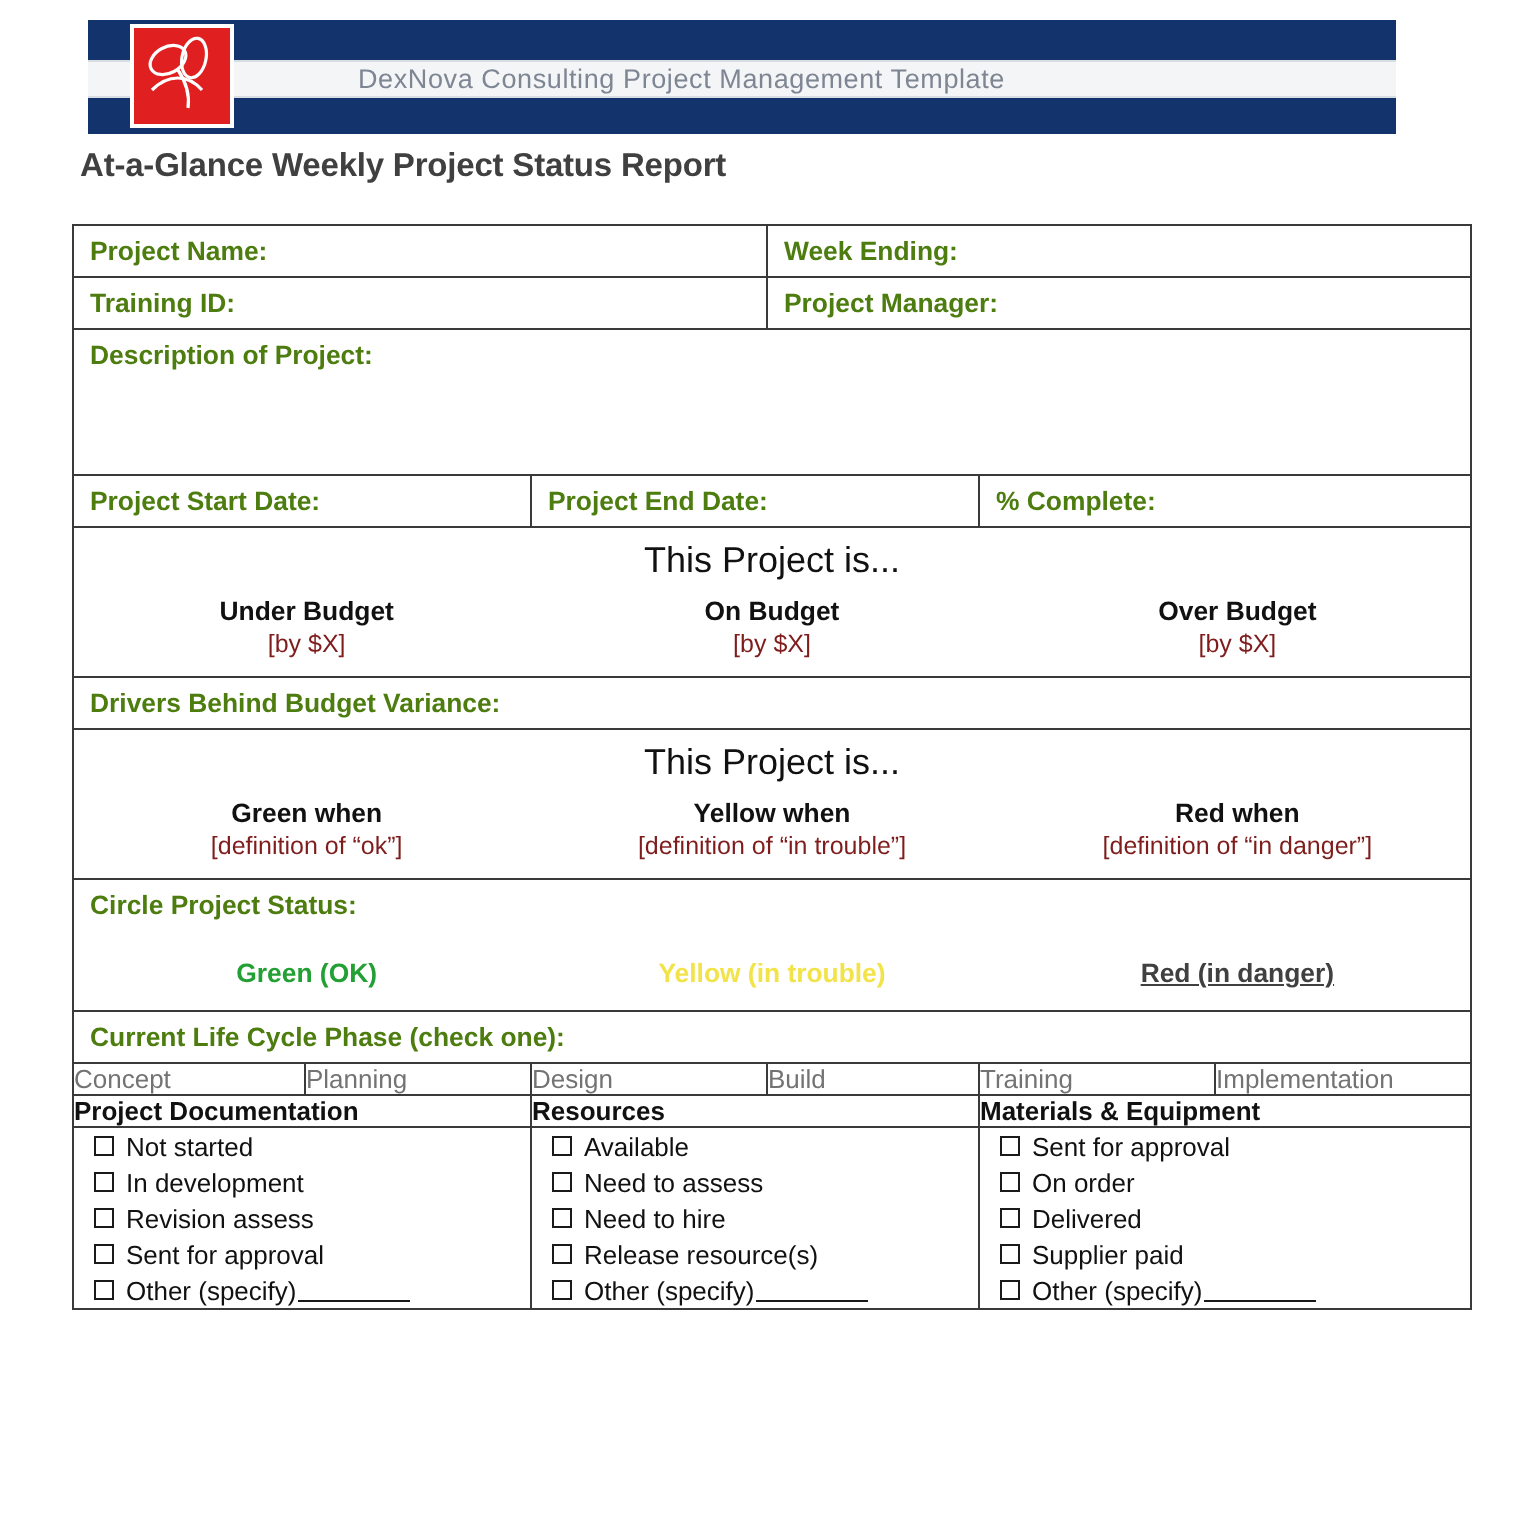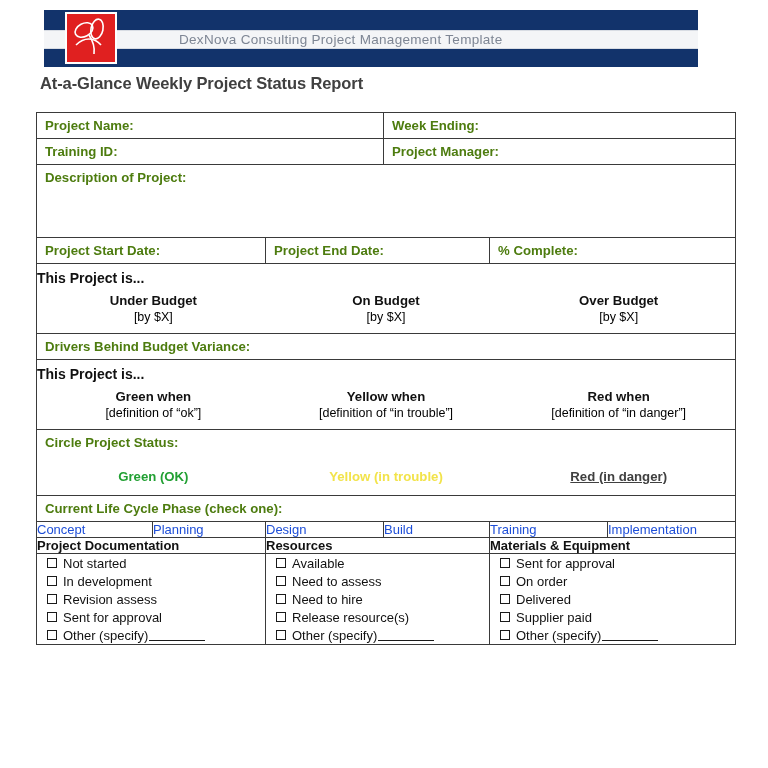--- a/index.html
+++ b/index.html
@@ -110,41 +110,41 @@
     color: #4d7c0f;
     padding: 5px 0 5px 8px;
     display: block;
     white-space: nowrap;
   }
   .tall-desc { height: 72px; }
 
   
   .band-cell { padding: 0; }
   .band-title {
-    text-align: left;
-    font-weight: bold;
-    font-size: 14px;
+    text-align: center;
+    font-weight: normal;
+    font-size: 18px;
     padding: 6px 0 2px 0;
   }
   .tri {
     display: flex;
     width: 100%;
   }
   .tri > div {
     flex: 1 1 33.333%;
     text-align: center;
   }
   .tri-main {
     font-weight: bold;
     font-size: 13.2px;
     padding: 5px 0 1px 0;
   }
   .tri-sub {
     font-size: 12.5px;
-    color: #000000;
+    color: #7f1d1d;
     padding: 1px 0 9px 0;
   }
 
   
   .status-row {
     display: flex;
     width: 100%;
     padding: 14px 0 11px 0;
   }
   .status-row > div {
@@ -153,21 +153,21 @@
     font-weight: bold;
     font-size: 13.2px;
   }
   .st-green  { color: #22a033; }
   .st-yellow { color: #f2e34a; }
   .st-red    { color: #404040; text-decoration: underline; }
 
   
   .phase {
     font-size: 13px;
-    color: #1d4ed8;
+    color: #737373;
     padding: 5px 0 5px 8px;
     white-space: nowrap;
   }
 
   
   .sect-head {
     font-weight: bold;
     font-size: 13.2px;
     padding: 6px 0 6px 8px;
     margin-top: 24px;

